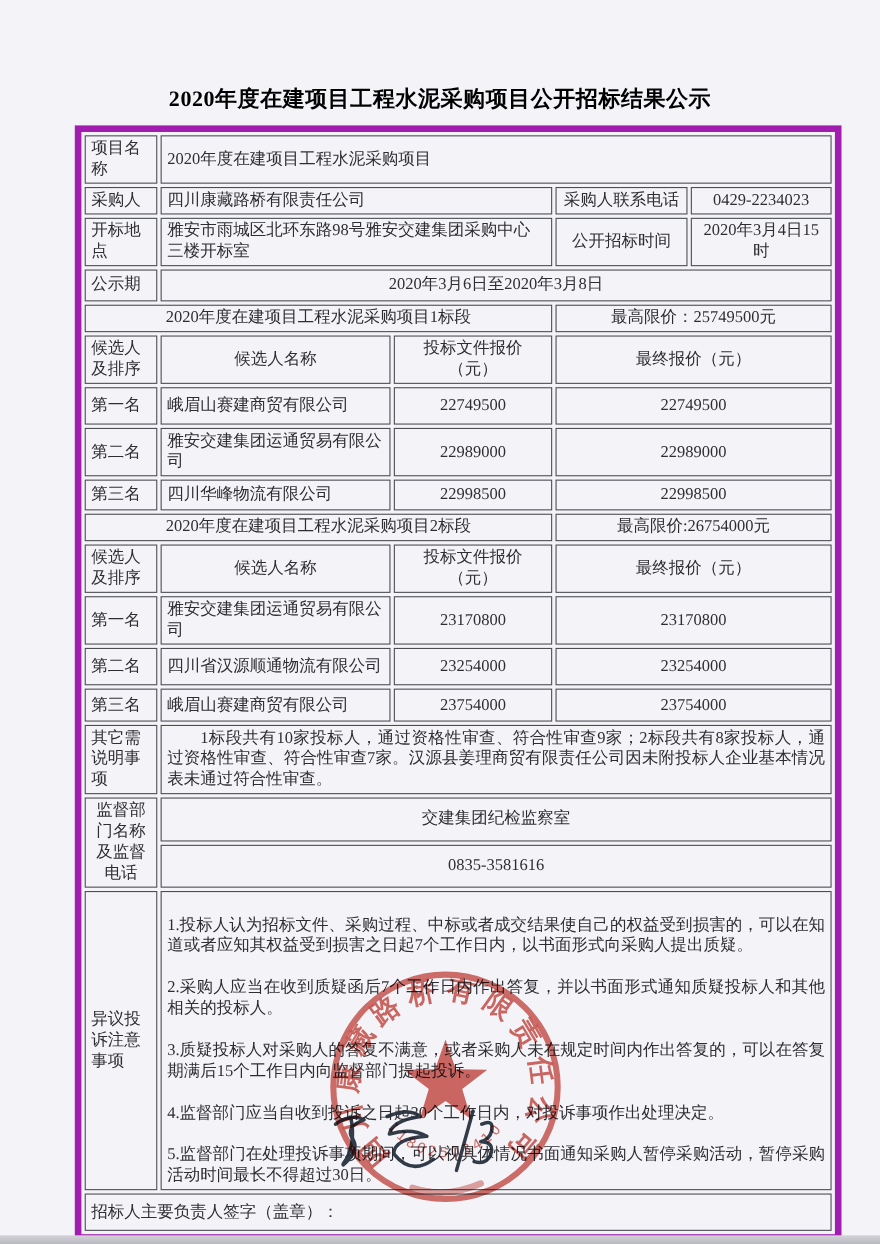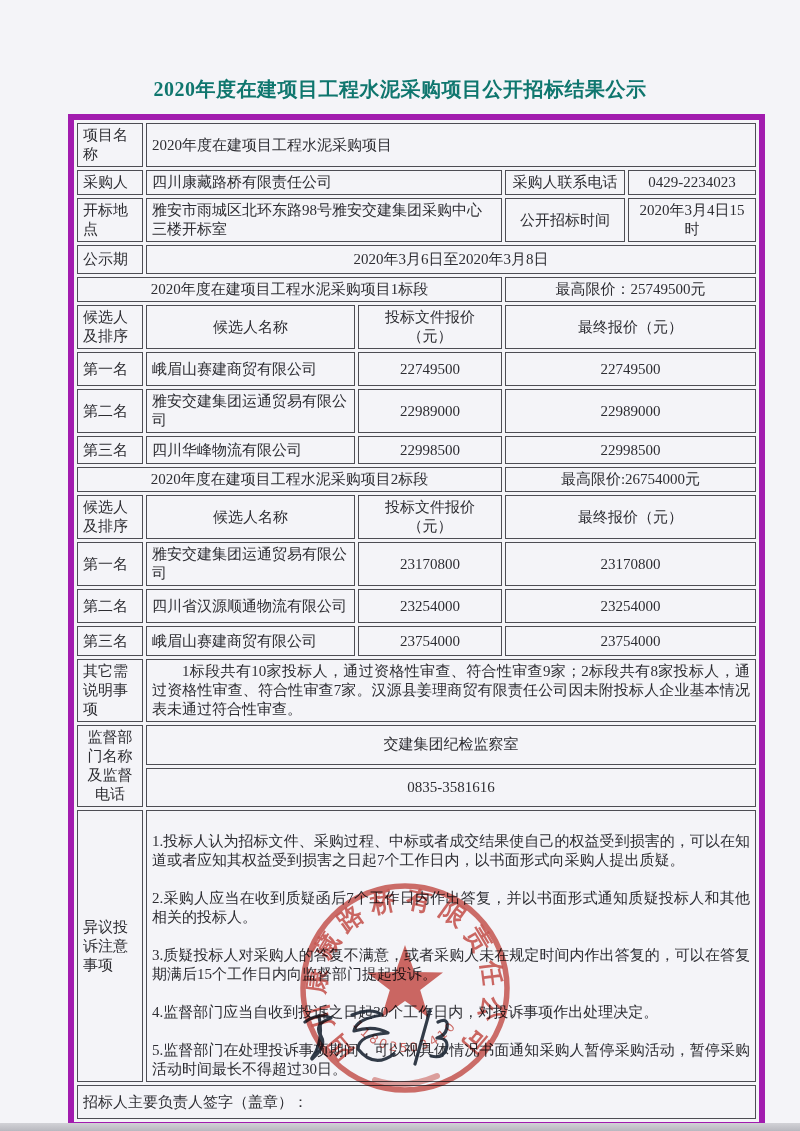--- a/index.html
+++ b/index.html
@@ -5,21 +5,21 @@
   html,body { margin:0; padding:0; }
   body {
     width:800px; height:1131px; position:relative;
     background:#f4f4f8;
     font-family:"Liberation Serif","DejaVu Serif",serif;
     color:#2d2d32; overflow:hidden;
   }
   .title {
     position:absolute; top:76px; left:0; width:800px;
     text-align:center; font-size:20px; font-weight:bold; letter-spacing:0.5px;
-    color:#0f766e;
+    color:#000000;
   }
   table.doc {
     position:absolute; left:68px; top:114px; width:667px;
     table-layout:fixed; border-collapse:separate; border-spacing:3px;
     border:6px solid #a21caf;
   }
   td {
     border:1px solid #4d4d54; padding:2px 5px;
     font-size:15px; line-height:19px; vertical-align:middle;
     word-break:break-all;

